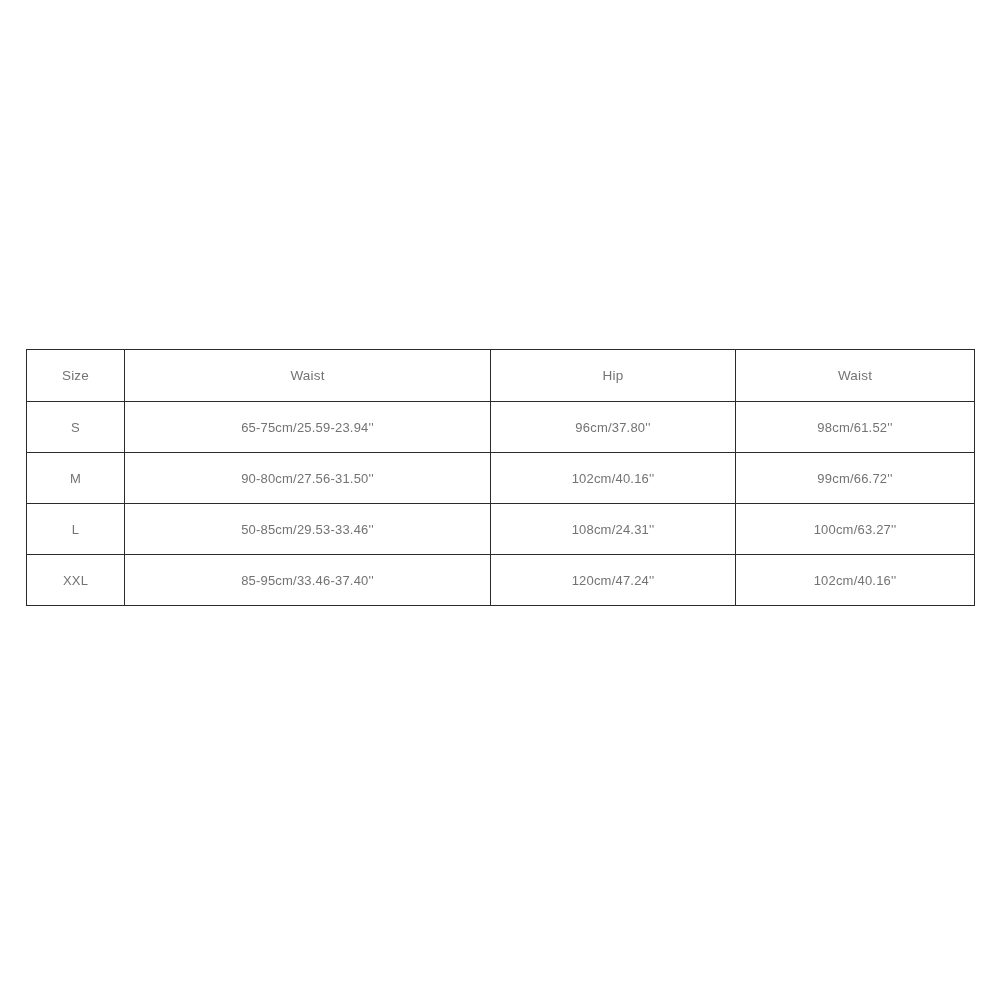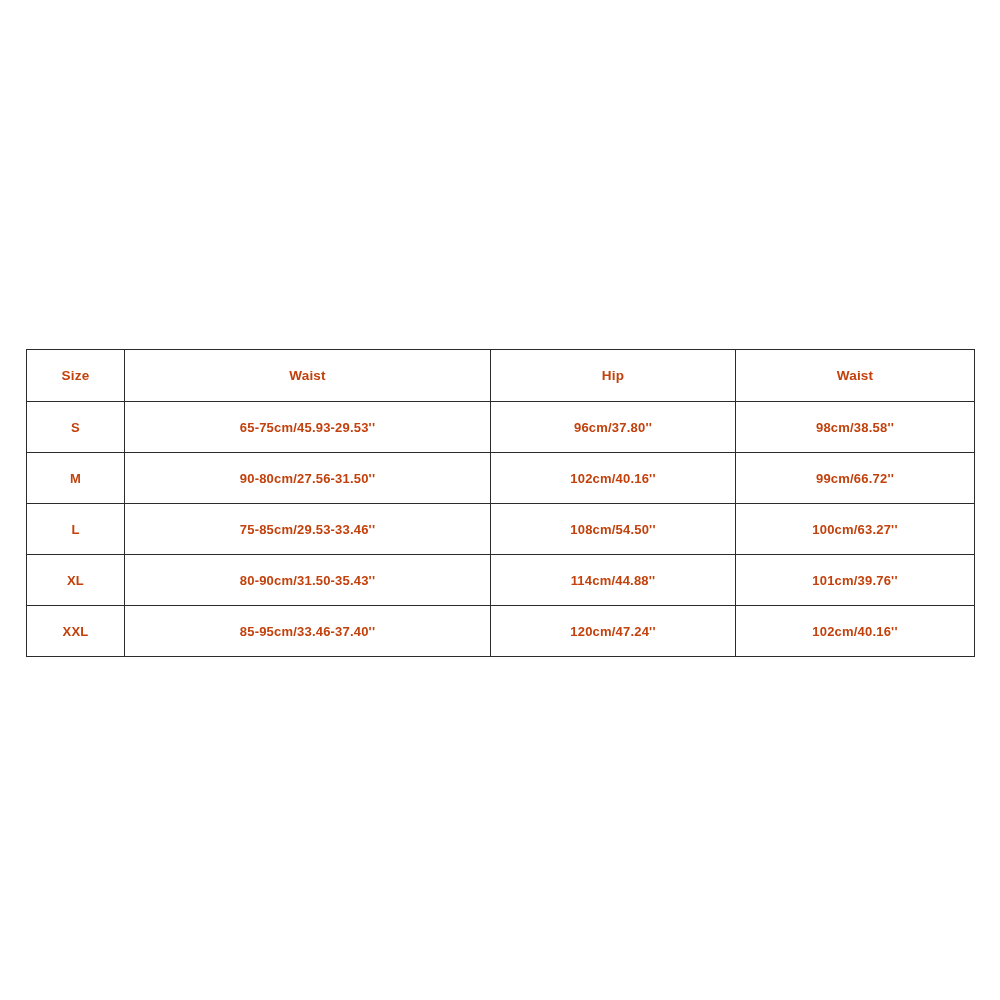--- a/index.html
+++ b/index.html
@@ -33,23 +33,23 @@
     border-collapse: collapse;
     width: 948px;
     table-layout: fixed;
   }
   table.size-table td,
   table.size-table th {
     border: 1px solid #2b2b2b;
     text-align: center;
     vertical-align: middle;
     font-size: 13px;
-    font-weight: bold;
+    font-weight: normal;
     letter-spacing: 0.2px;
-    color: #c2410c;
+    color: #737373;
     padding: 0;
   }
   table.size-table thead th {
     height: 51px;
     font-size: 13.5px;
   }
   table.size-table tbody td {
     height: 50px;
   }
   col.c-size   { width: 98px; }
@@ -73,41 +73,35 @@
         <tr>
           <th>Size</th>
           <th>Waist</th>
           <th>Hip</th>
           <th>Waist</th>
         </tr>
       </thead>
       <tbody>
         <tr>
           <td>S</td>
-          <td>65-75cm/45.93-29.53''</td>
+          <td>65-75cm/25.59-23.94''</td>
           <td>96cm/37.80''</td>
-          <td>98cm/38.58''</td>
+          <td>98cm/61.52''</td>
         </tr>
         <tr>
           <td>M</td>
           <td>90-80cm/27.56-31.50''</td>
           <td>102cm/40.16''</td>
           <td>99cm/66.72''</td>
         </tr>
         <tr>
           <td>L</td>
-          <td>75-85cm/29.53-33.46''</td>
-          <td>108cm/54.50''</td>
+          <td>50-85cm/29.53-33.46''</td>
+          <td>108cm/24.31''</td>
           <td>100cm/63.27''</td>
-        </tr>
-        <tr>
-          <td>XL</td>
-          <td>80-90cm/31.50-35.43''</td>
-          <td>114cm/44.88''</td>
-          <td>101cm/39.76''</td>
         </tr>
         <tr>
           <td>XXL</td>
           <td>85-95cm/33.46-37.40''</td>
           <td>120cm/47.24''</td>
           <td>102cm/40.16''</td>
         </tr>
       </tbody>
     </table>
   </div>

